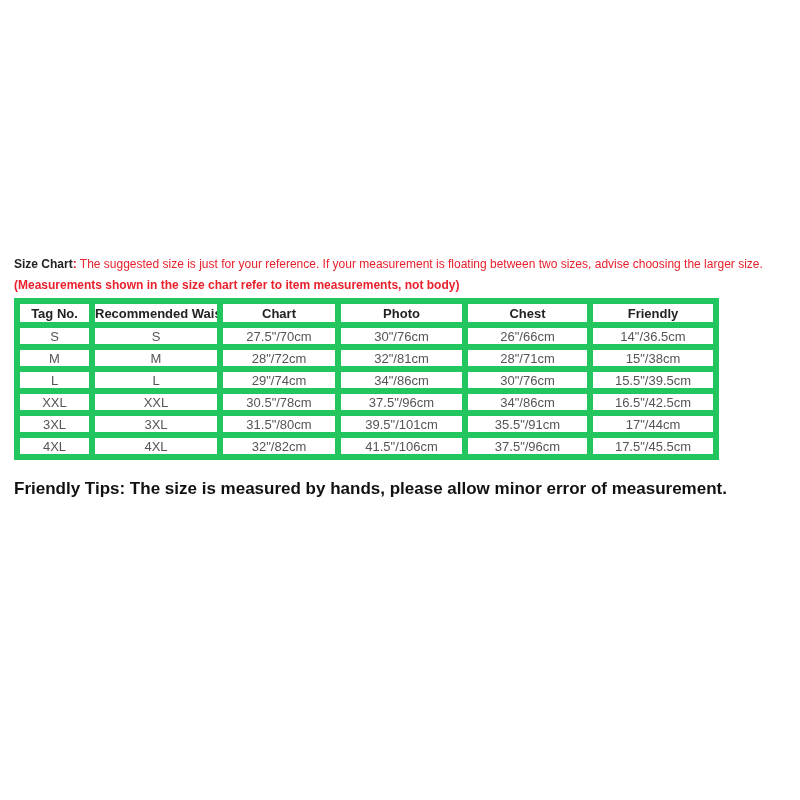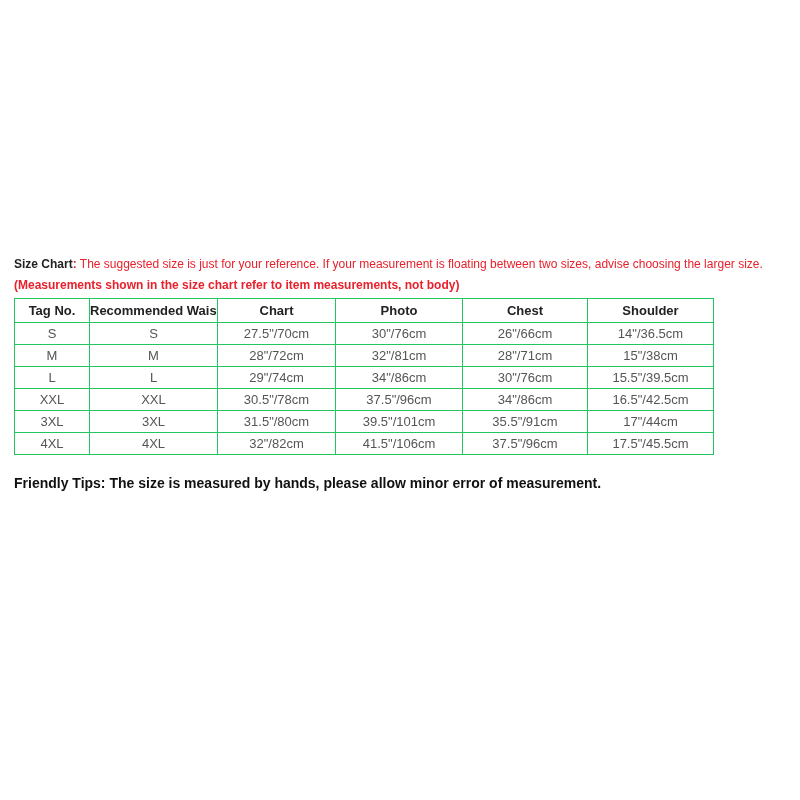--- a/index.html
+++ b/index.html
@@ -30,40 +30,40 @@
     color: #e8212c;
     margin-top: 1px;
   }
   table.size-chart {
     border-collapse: collapse;
     table-layout: fixed;
     width: 699px;
     margin-top: 3px;
   }
   table.size-chart th, table.size-chart td {
-    border: 1px solid #22c55e;
+    border: 6px solid #22c55e;
     text-align: center;
     vertical-align: middle;
     font-size: 13px;
     overflow: hidden;
     white-space: nowrap;
   }
   table.size-chart th {
     height: 24px;
     font-weight: bold;
     color: #222222;
   }
   table.size-chart td {
     height: 22px;
     font-weight: normal;
     color: #555555;
   }
   .tips {
     margin-top: 20px;
-    font-size: 14px;
+    font-size: 17px;
     line-height: 17px;
     font-weight: bold;
     color: #111111;
   }
 </style>
 </head>
 <body>
 
 <div class="content">
 
@@ -80,21 +80,21 @@
       <col style="width:125px">
       <col style="width:126px">
     </colgroup>
     <thead>
       <tr>
         <th>Tag No.</th>
         <th>Recommended Waist</th>
         <th>Chart</th>
         <th>Photo</th>
         <th>Chest</th>
-        <th>Shoulder</th>
+        <th>Friendly</th>
       </tr>
     </thead>
     <tbody>
       <tr>
         <td>S</td>
         <td>S</td>
         <td>27.5"/70cm</td>
         <td>30"/76cm</td>
         <td>26"/66cm</td>
         <td>14"/36.5cm</td>

